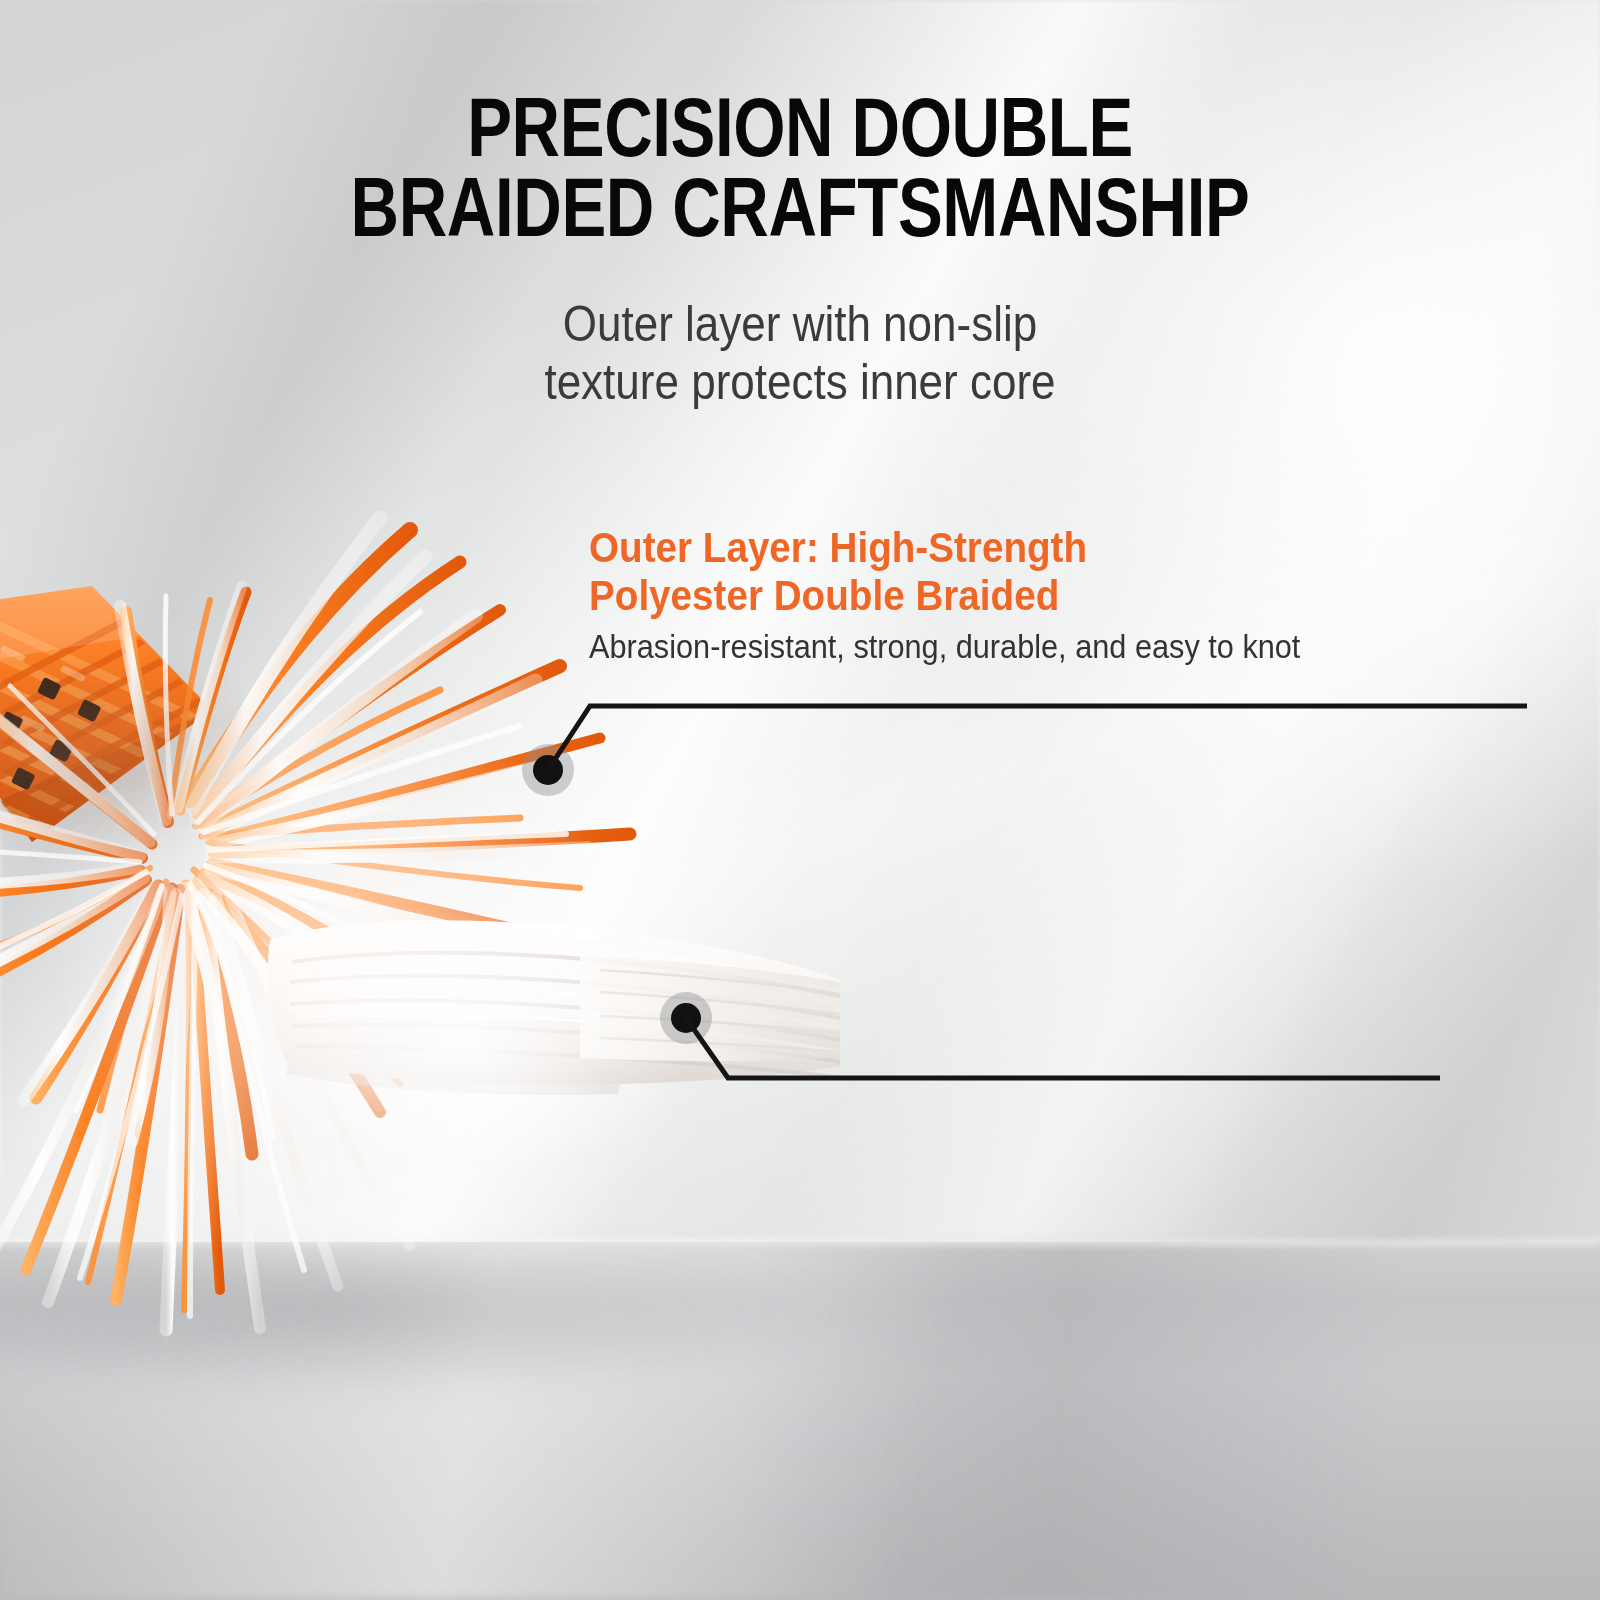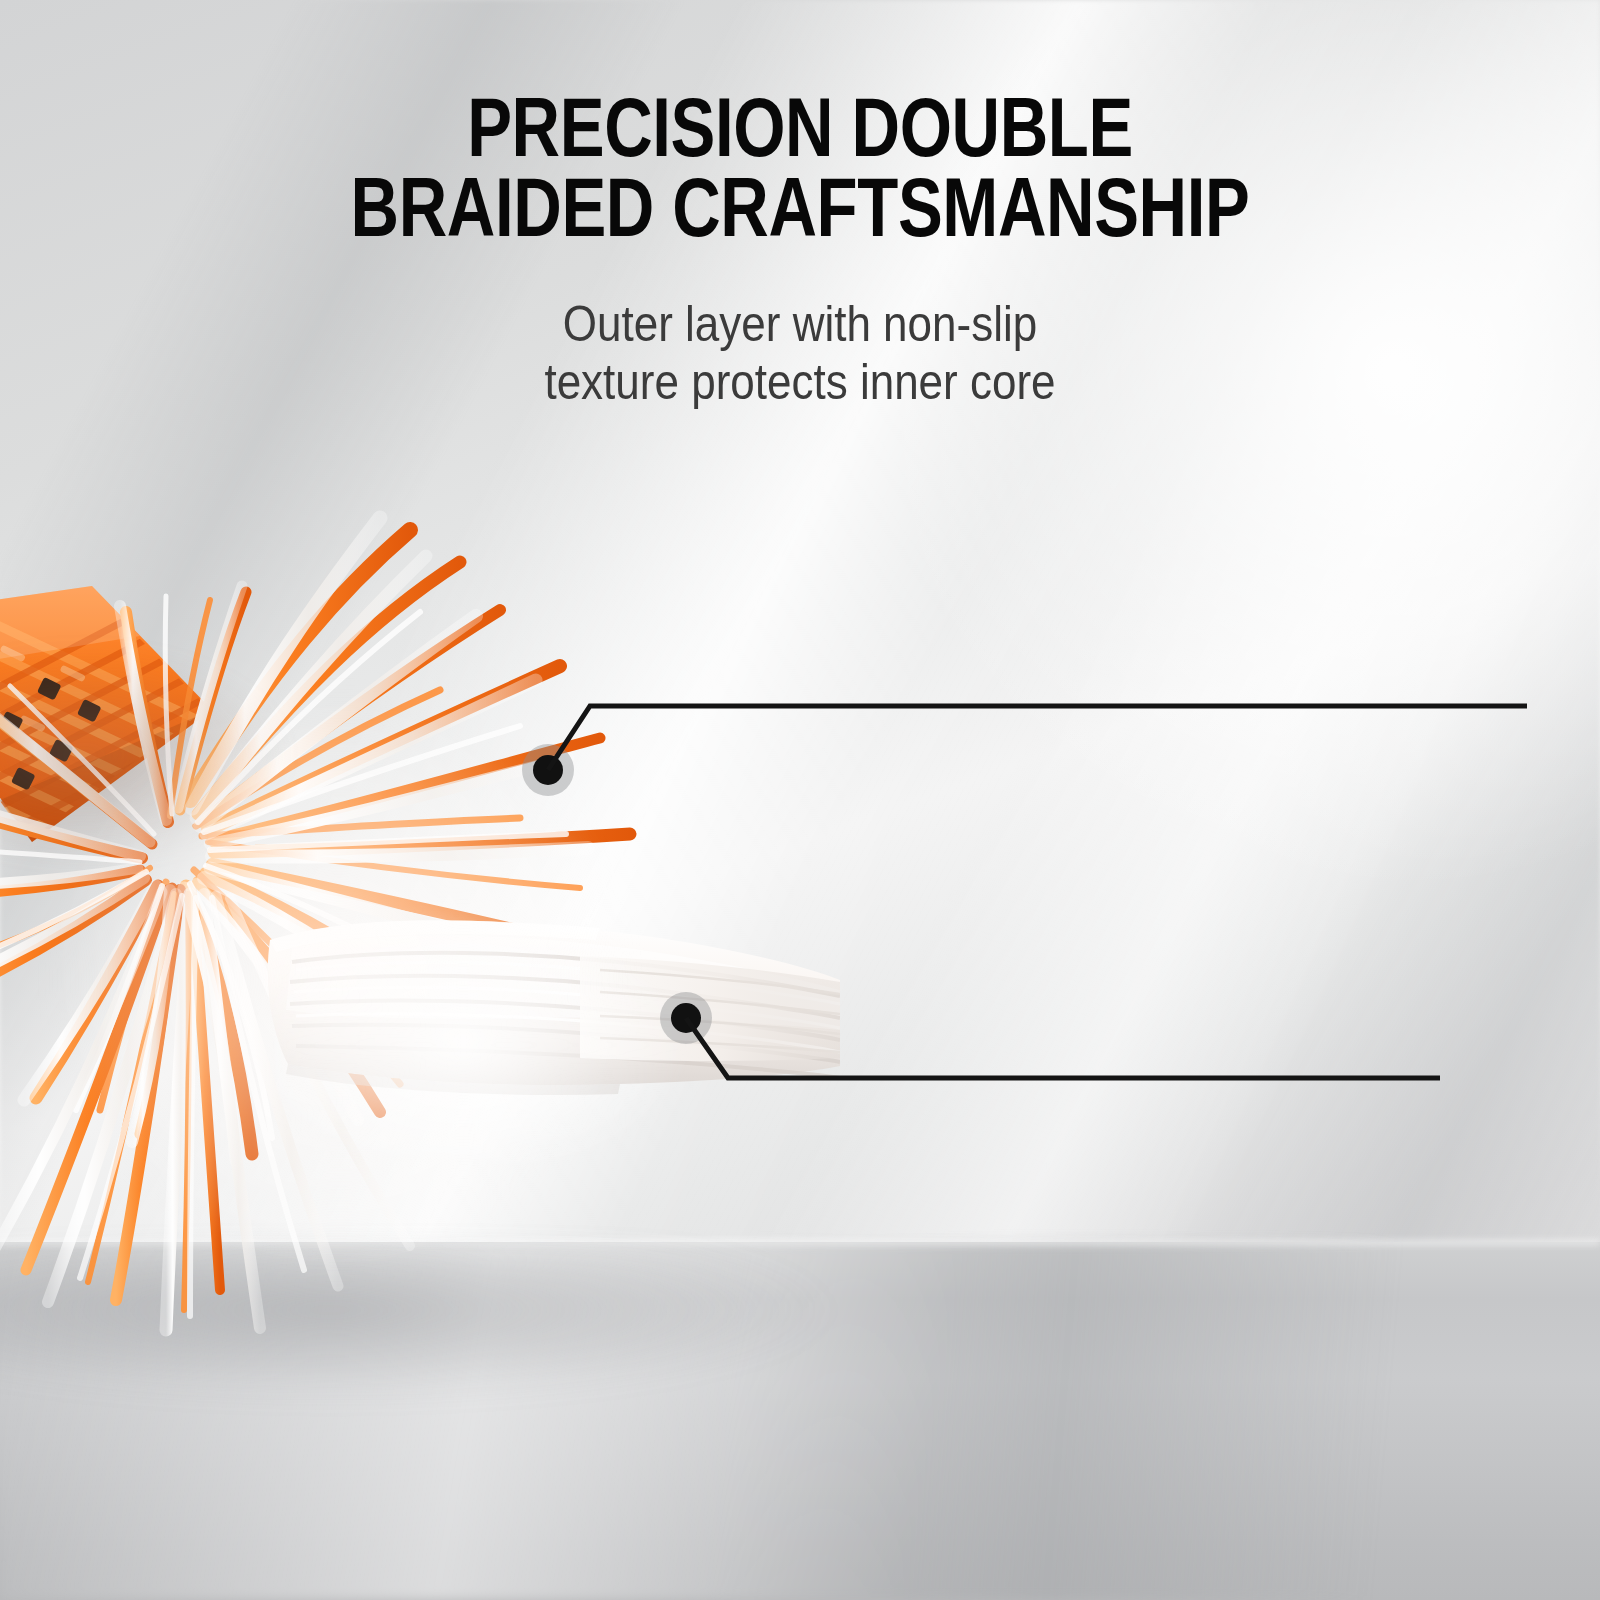--- a/index.html
+++ b/index.html
@@ -380,15 +380,24 @@
 
     <circle cx="548" cy="770" r="26" fill="#8d8f91" opacity=".42"></circle>
     <circle cx="548" cy="770" r="15" fill="#111111"></circle>
     <path d="M548,770 L590,706 L1527,706" stroke="#141414" stroke-width="5" fill="none" stroke-linejoin="miter"></path>
 
     <circle cx="686" cy="1018" r="26" fill="#8d8f91" opacity=".42"></circle>
     <circle cx="686" cy="1018" r="15" fill="#111111"></circle>
     <path d="M686,1018 L728,1078 L1440,1078" stroke="#141414" stroke-width="5" fill="none" stroke-linejoin="miter"></path>
   </svg>
 
+  <div class="callout" id="callout1">
+    <div class="c-head">
+      <span class="ln">Outer Layer: High-Strength</span>
+      <span class="ln">Polyester Double Braided</span>
+    </div>
+    <div class="c-body">
+      <span class="ln">Abrasion-resistant, strong, durable, and easy to knot</span>
+    </div>
+  </div>
 
 
 </div>
 
 </body></html>

